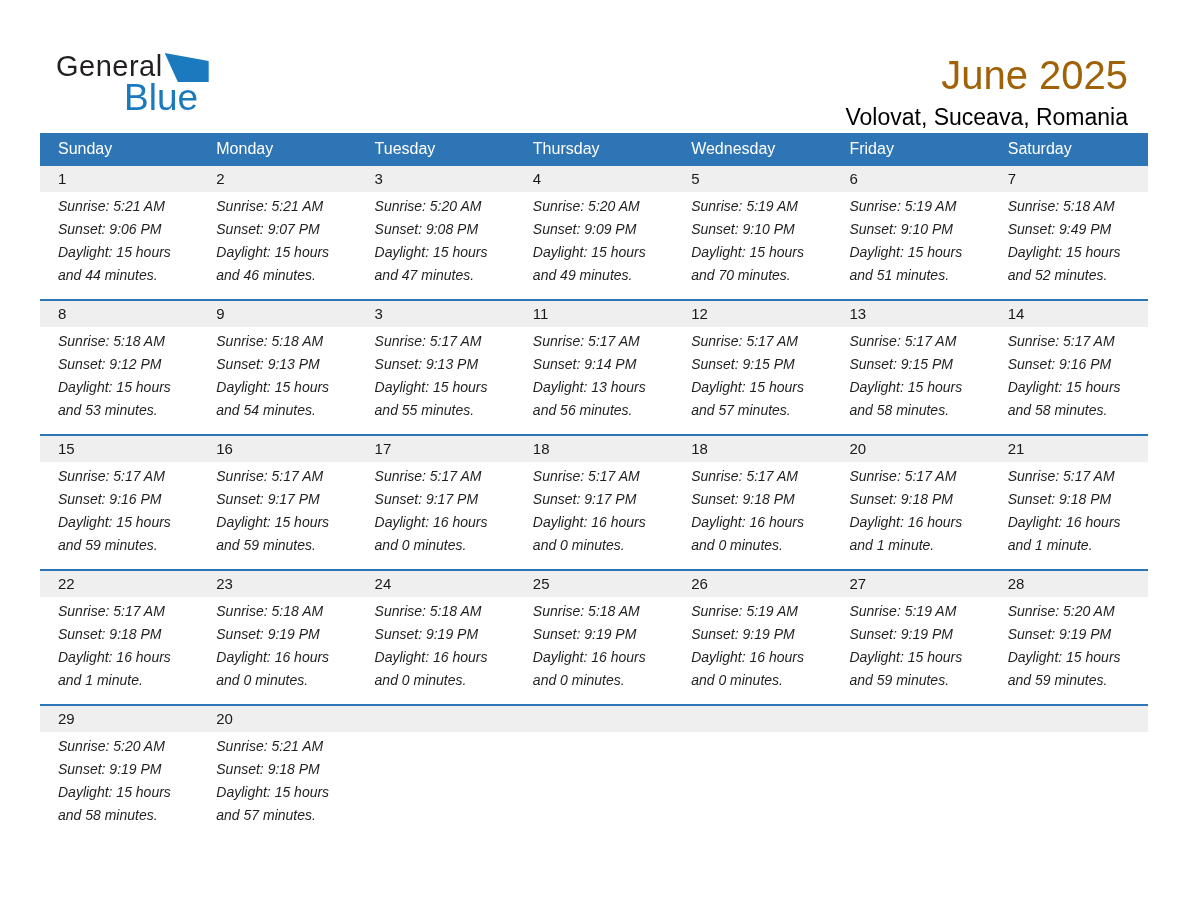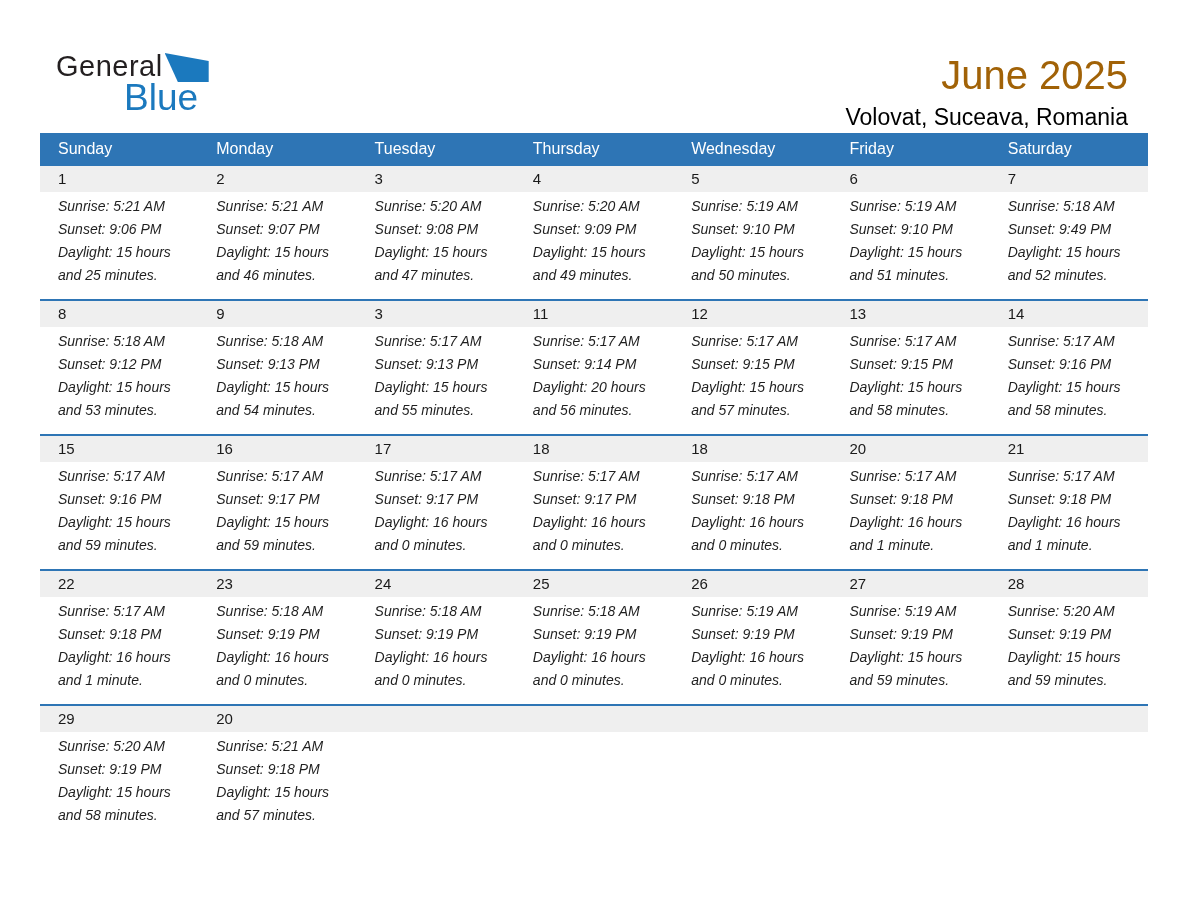--- a/index.html
+++ b/index.html
@@ -133,21 +133,21 @@
         <div class="weekday-cell">Friday</div>
         <div class="weekday-cell">Saturday</div>
       </div>
     <div>
         <div class="week-row">
   <div class="day-cell">
     <div class="day-num">1</div>
     <div class="day-body">
       <div class="day-line">Sunrise: 5:21 AM</div>
       <div class="day-line">Sunset: 9:06 PM</div>
-      <div class="day-line">Daylight: 15 hours and 25 minutes.</div>
+      <div class="day-line">Daylight: 15 hours and 44 minutes.</div>
     </div>
   </div>
 
   <div class="day-cell">
     <div class="day-num">2</div>
     <div class="day-body">
       <div class="day-line">Sunrise: 5:21 AM</div>
       <div class="day-line">Sunset: 9:07 PM</div>
       <div class="day-line">Daylight: 15 hours and 46 minutes.</div>
     </div>
@@ -169,21 +169,21 @@
       <div class="day-line">Sunset: 9:09 PM</div>
       <div class="day-line">Daylight: 15 hours and 49 minutes.</div>
     </div>
   </div>
 
   <div class="day-cell">
     <div class="day-num">5</div>
     <div class="day-body">
       <div class="day-line">Sunrise: 5:19 AM</div>
       <div class="day-line">Sunset: 9:10 PM</div>
-      <div class="day-line">Daylight: 15 hours and 50 minutes.</div>
+      <div class="day-line">Daylight: 15 hours and 70 minutes.</div>
     </div>
   </div>
 
   <div class="day-cell">
     <div class="day-num">6</div>
     <div class="day-body">
       <div class="day-line">Sunrise: 5:19 AM</div>
       <div class="day-line">Sunset: 9:10 PM</div>
       <div class="day-line">Daylight: 15 hours and 51 minutes.</div>
     </div>
@@ -224,21 +224,21 @@
       <div class="day-line">Sunset: 9:13 PM</div>
       <div class="day-line">Daylight: 15 hours and 55 minutes.</div>
     </div>
   </div>
 
   <div class="day-cell">
     <div class="day-num">11</div>
     <div class="day-body">
       <div class="day-line">Sunrise: 5:17 AM</div>
       <div class="day-line">Sunset: 9:14 PM</div>
-      <div class="day-line">Daylight: 20 hours and 56 minutes.</div>
+      <div class="day-line">Daylight: 13 hours and 56 minutes.</div>
     </div>
   </div>
 
   <div class="day-cell">
     <div class="day-num">12</div>
     <div class="day-body">
       <div class="day-line">Sunrise: 5:17 AM</div>
       <div class="day-line">Sunset: 9:15 PM</div>
       <div class="day-line">Daylight: 15 hours and 57 minutes.</div>
     </div>

